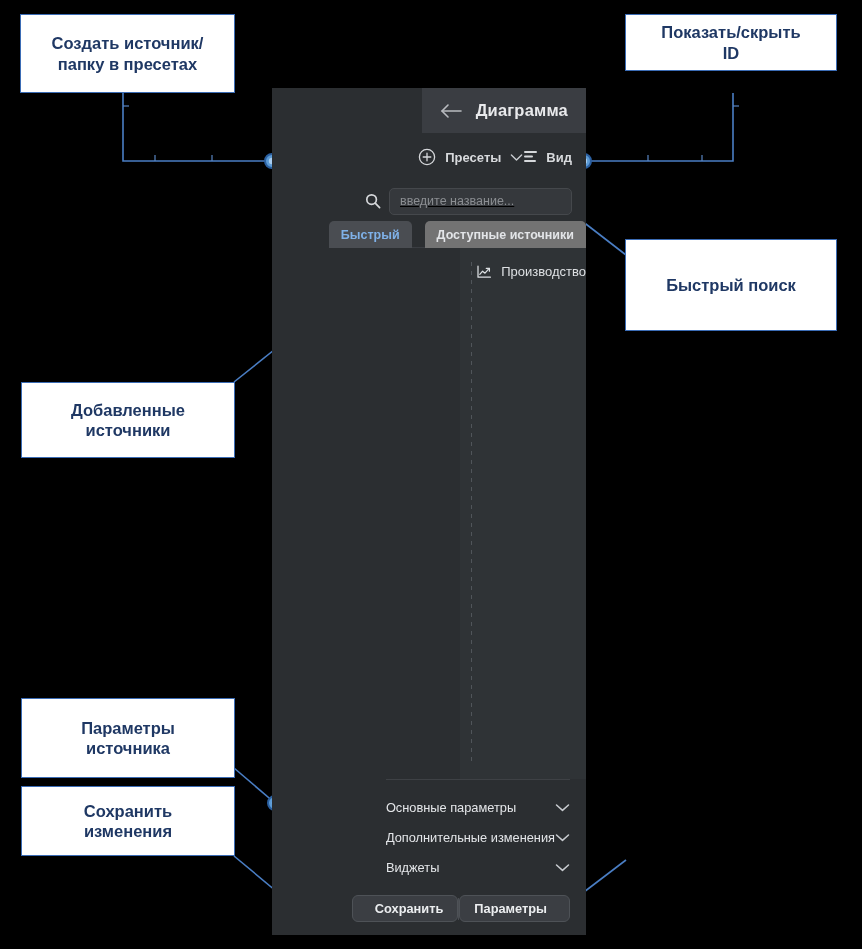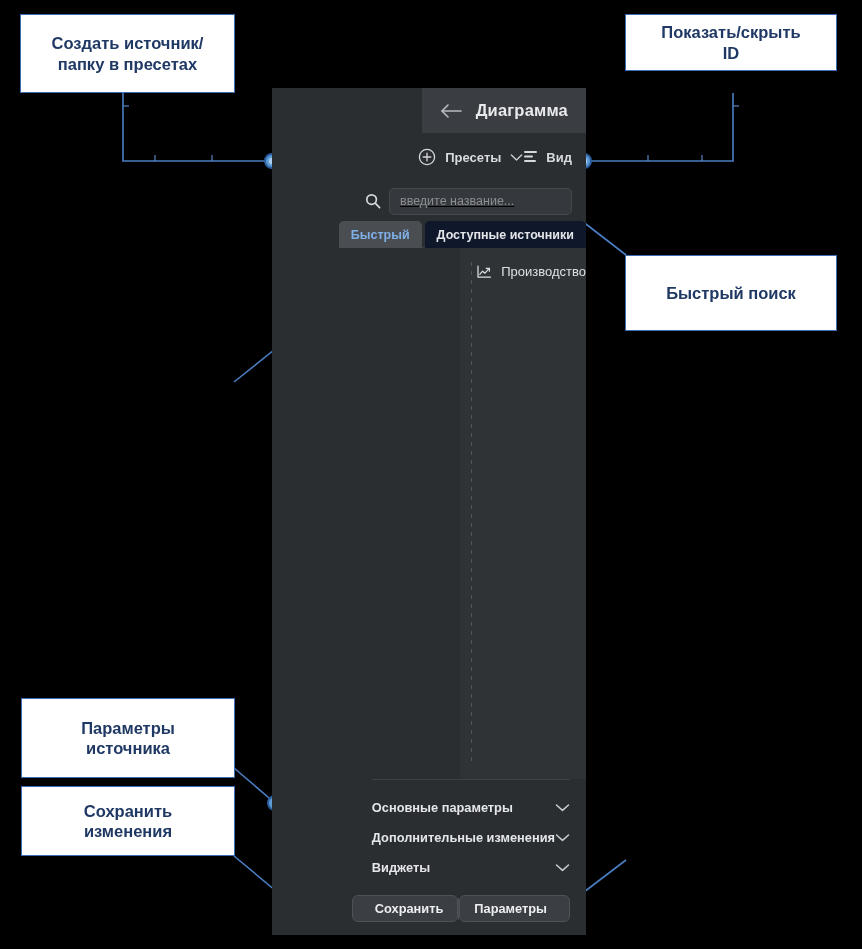--- a/index.html
+++ b/index.html
@@ -67,21 +67,21 @@
     content:""; position:absolute; left:0; right:0; bottom:0;
     height:1px; background:#3a3d42;
   }
   .tab {
     height:27px; display:flex; align-items:center;
     padding: 0 12px; font-size:12.5px; font-weight:bold;
     border-top-left-radius:5px; border-top-right-radius:5px;
     position:relative; z-index:2;
   }
   .tab.active { background:#4a4d52; color:#7fb1e8; }
-  .tab.inactive { background:#0f172a; color:#e3e5e8; margin-left:3px;}
+  .tab.inactive { background:#737373; color:#e3e5e8; margin-left:13px;}
 
   #list {
     flex:1 1 auto; background:#2f3336; position:relative;
     padding-top:10px; overflow:hidden;
   }
   #list-guide {
     position:absolute; left:11px; top:10px; bottom:18px; width:1px;
     background-image: linear-gradient(#6b7178 40%, rgba(0,0,0,0) 0%);
     background-position: left; background-size: 1px 9px;
     background-repeat: repeat-y; opacity:.55;
@@ -94,21 +94,21 @@
   .list-label { color:#dde0e3; font-size:13px; }
 
   #params {
     flex:0 0 auto; background:#2b2e31; padding: 0 16px;
   }
   #params-divider { height:1px; background:#3e4145; margin: 0 0 12px 0; }
   .param-row {
     height:30px; display:flex; align-items:center;
     justify-content:space-between;
   }
-  .param-label { color:#e4e6e9; font-size:12.8px; font-weight:bold; }
+  .param-label { color:#e4e6e9; font-size:12.8px; font-weight:normal; }
   .chev-md { width:15px; height:9px; display:block; }
 
   #footer {
     flex:0 0 auto; height:53px; display:flex; align-items:center;
     padding: 0 16px; gap:0;
   }
   .btn {
     height:27px; border-radius:6px; border:1px solid #4e5257;
     background:#3b3e43; color:#eceef0; font-size:12.8px; font-weight:bold;
     display:flex; align-items:center; justify-content:center;
@@ -299,24 +299,28 @@
   <div class="callout" style="left:20px; top:14px; width:215px; height:79px;">
     <span style="white-space:pre-line;">Создать источник/
 папку в пресетах</span>
   </div>
 
   <div class="callout" style="left:625px; top:14px; width:212px; height:57px;">
     <span style="white-space:pre-line;">Показать/скрыть
 ID</span>
   </div>
 
-  <div class="callout" style="left:625px; top:255px; width:212px; height:76px;">
+  <div class="callout" style="left:625px; top:239px; width:212px; height:92px;">
     <span style="white-space:pre-line;">Быстрый поиск</span>
   </div>
 
+  <div class="callout" style="left:21px; top:382px; width:214px; height:76px;">
+    <span style="white-space:pre-line;">Добавленные
+источники</span>
+  </div>
 
   <div class="callout" style="left:21px; top:698px; width:214px; height:80px;">
     <span style="white-space:pre-line;">Параметры
 источника</span>
   </div>
 
   <div class="callout" style="left:21px; top:786px; width:214px; height:70px;">
     <span style="white-space:pre-line;">Сохранить
 изменения</span>
   </div>

